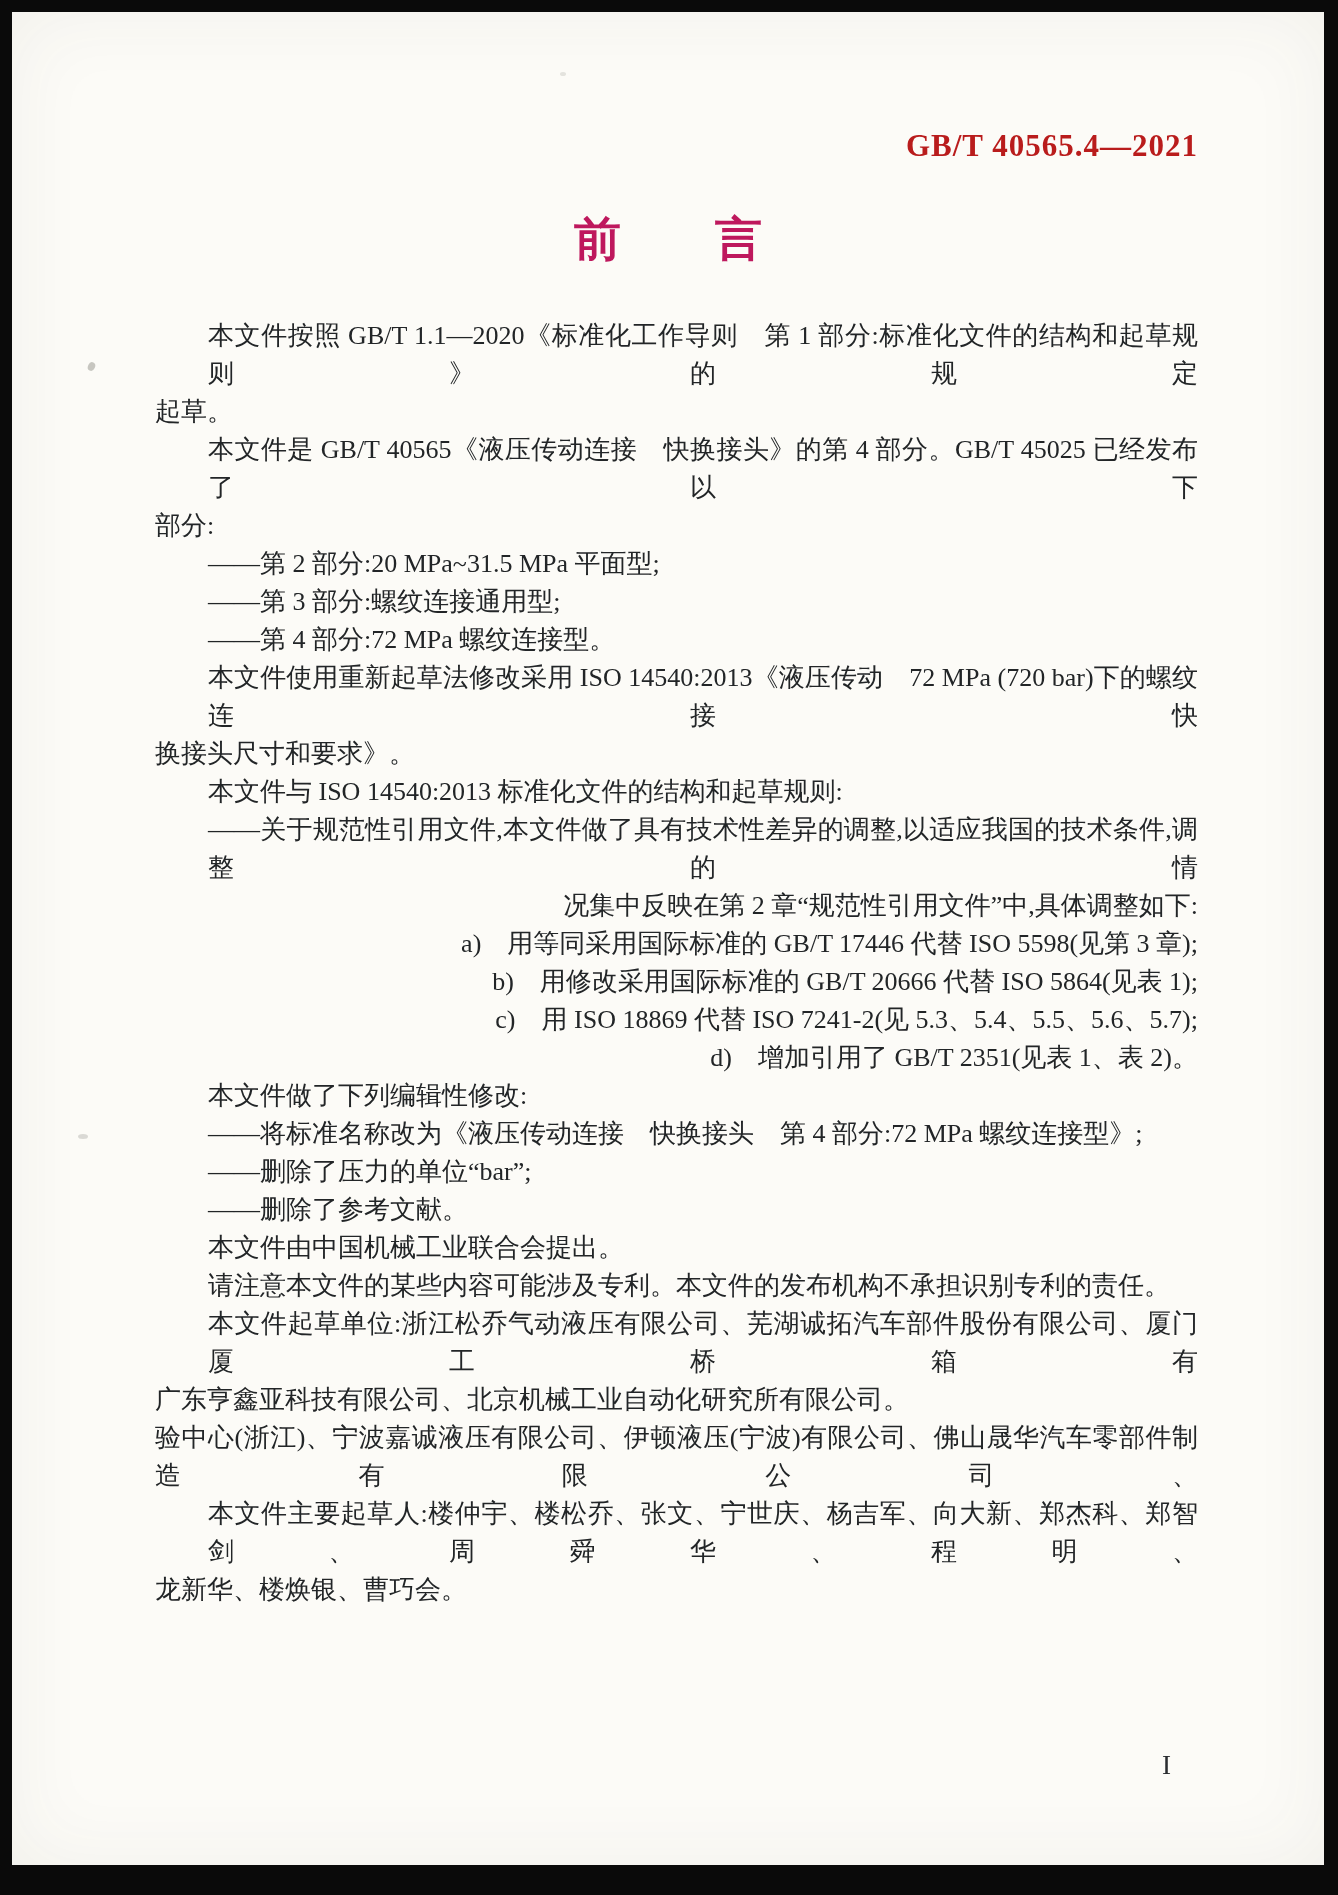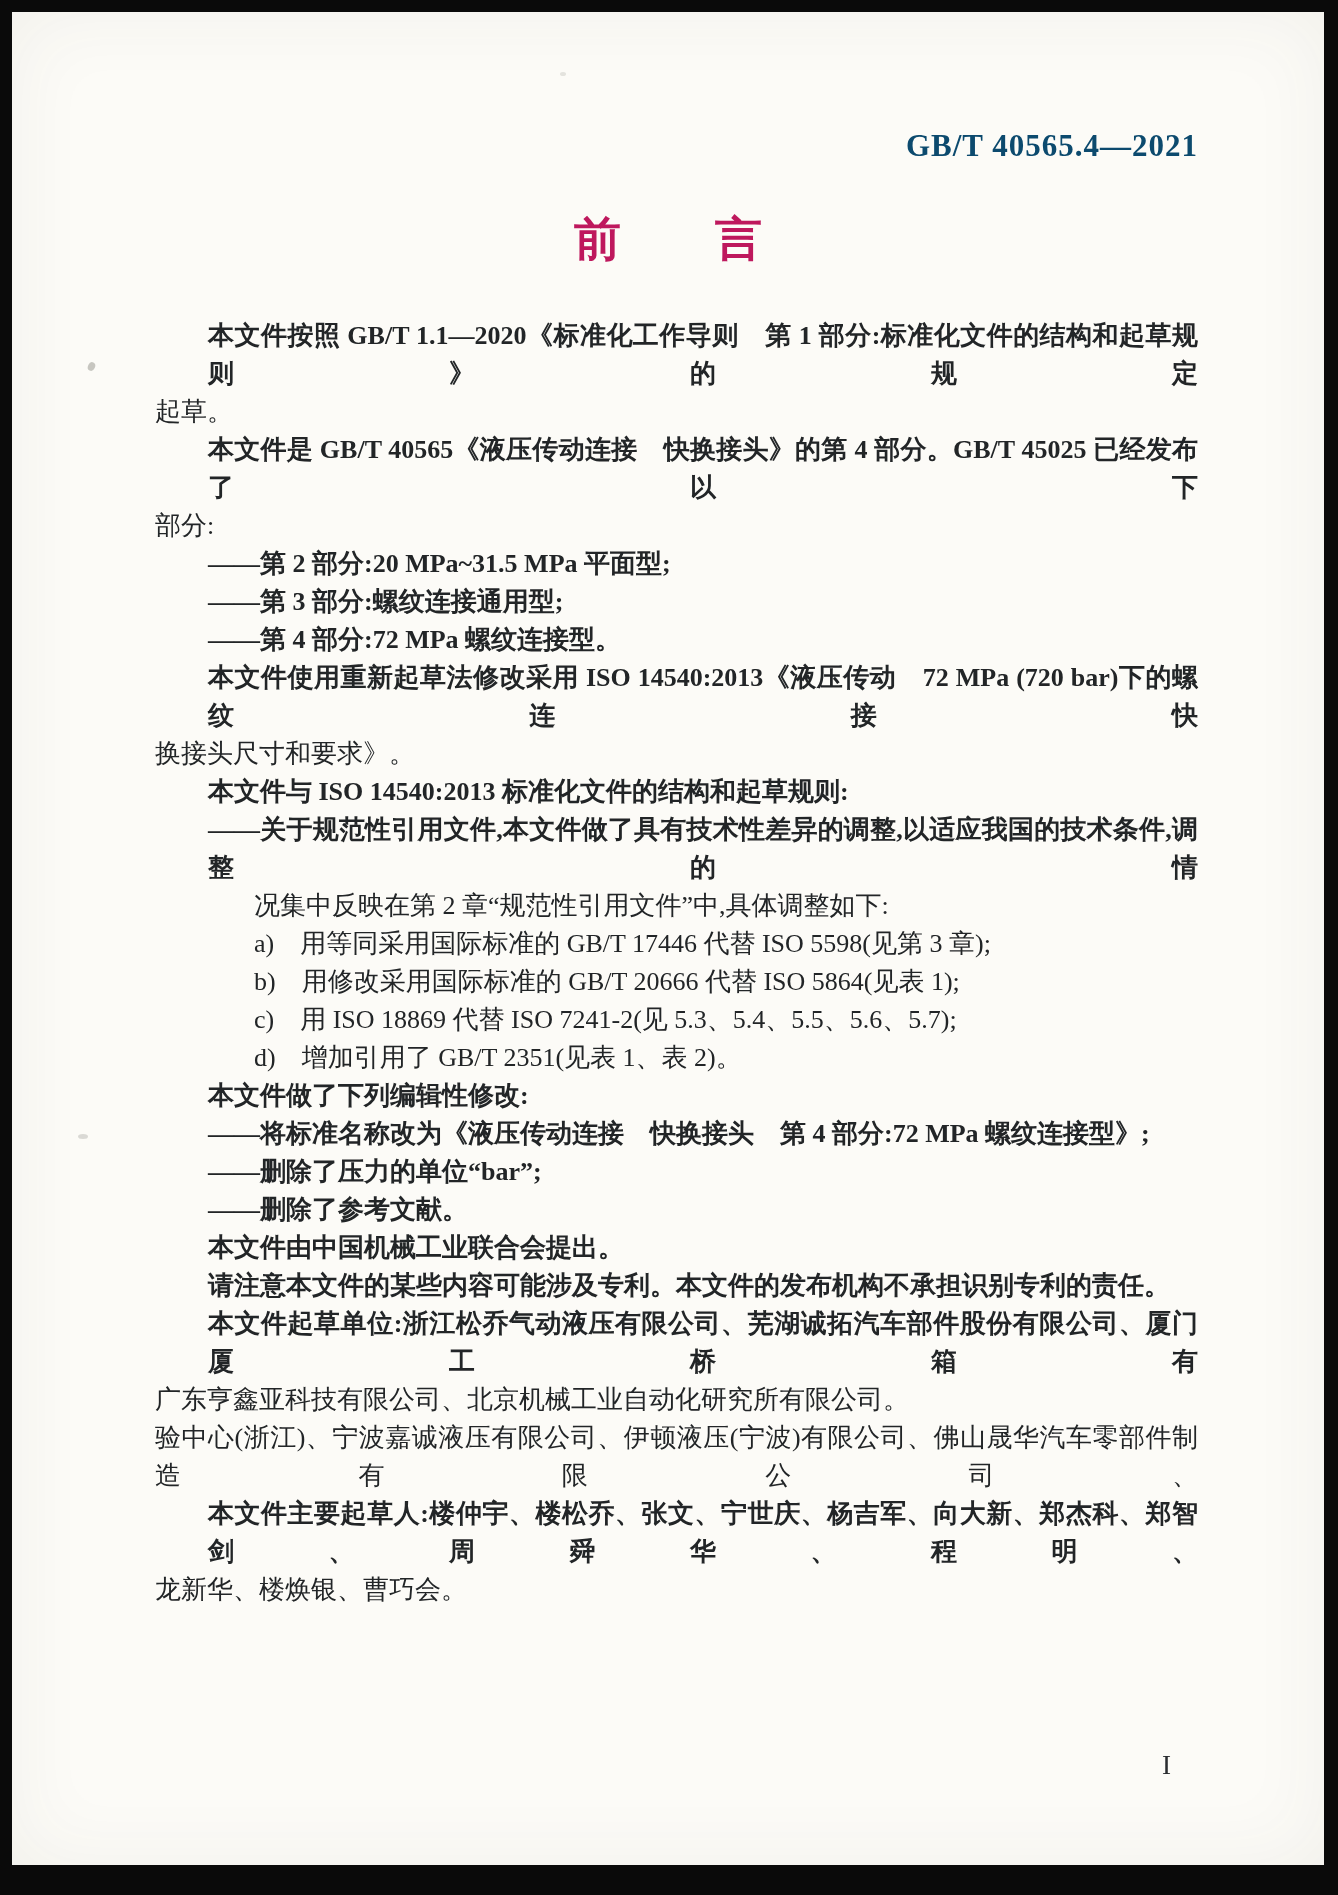--- a/index.html
+++ b/index.html
@@ -15,21 +15,21 @@
     left: 12px; top: 12px; right: 14px; bottom: 30px;
     background: #fcfbf7;
     box-shadow: inset 0 0 80px rgba(60,60,55,0.06);
   }
   .header-row {
     position: absolute;
     top: 116px; left: 143px; width: 1043px;
     text-align: right;
     font-weight: 700;
     font-size: 31px;
-    color: #0c4a6e;
+    color: #b91c1c;
     letter-spacing: 1px;
     font-family: "Liberation Serif", "DejaVu Serif", serif;
   }
   .doc-title {
     position: absolute;
     top: 196px; left: 0; width: 100%;
     margin: 0;
     text-align: center;
     font-family: "Liberation Sans", "DejaVu Sans", sans-serif;
     font-weight: 700;
@@ -38,22 +38,22 @@
     white-space: pre;
   }
   .doc-body {
     position: absolute;
     top: 305px; left: 143px; width: 1043px;
     font-size: 26px;
     line-height: 38px;
     color: #222527;
   }
   .line { min-height: 38px; white-space: pre-wrap; }
-  .pad2 { padding-left: 53px; font-weight: bold; }
-  .pad4 { padding-left: 99px; }
+  .pad2 { padding-left: 53px; }
+  .pad4 { padding-left: 99px; text-align: right; }
   .just { text-align: justify; text-align-last: justify; }
   .page-number {
     position: absolute;
     left: 1150px; top: 1738px;
     font-size: 27px;
     color: #2a2d30;
     font-family: "Liberation Serif", "DejaVu Serif", serif;
   }
   .speck { position: absolute; background: #9a9a94; border-radius: 50%; opacity: .55; }
   .speck-1 { left: 76px; top: 350px; width: 7px; height: 9px; transform: rotate(25deg); }

